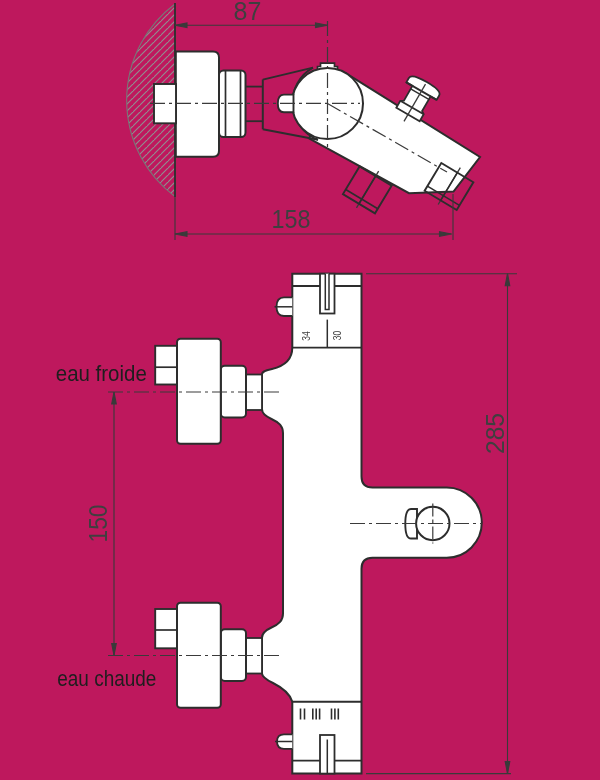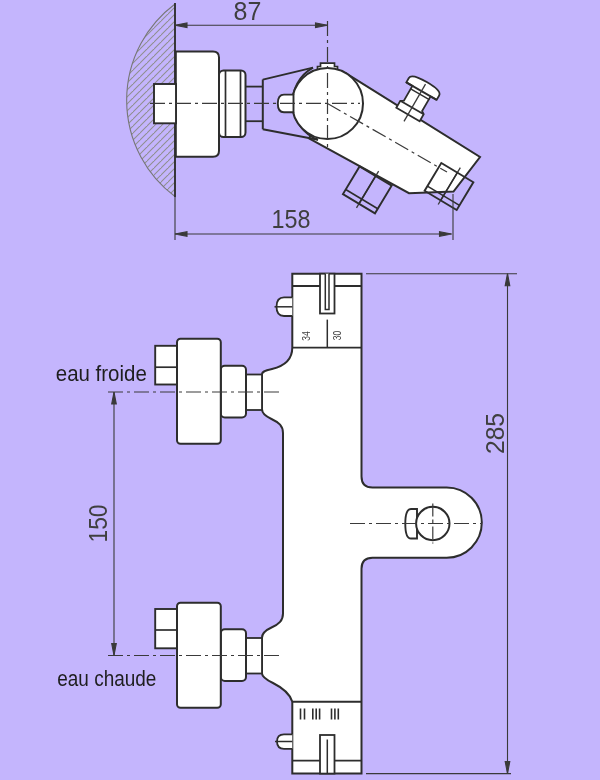--- a/index.html
+++ b/index.html
@@ -1,16 +1,16 @@
 <!DOCTYPE html>
 <html><head>
 <meta charset="utf-8">
 <style>
   html,body{margin:0;padding:0;background:#ffffff;}
-  .wrap{width:600px;height:780px;position:relative;background:#c4b5fd;overflow:hidden;}
+  .wrap{width:600px;height:780px;position:relative;background:#be185d;overflow:hidden;}
   svg{display:block;}
   text{font-family:"Liberation Sans", sans-serif;}
 </style>
 </head>
 <body>
 <div class="wrap">
 <svg width="600" height="780" viewBox="0 0 600 780">
 <defs>
   <pattern id="hatch" patternUnits="userSpaceOnUse" width="7" height="7" patternTransform="translate(0,0)">
     <path d="M-1,8 L8,-1" stroke="#8f8f8f" stroke-width="1.1" fill="none"></path>

